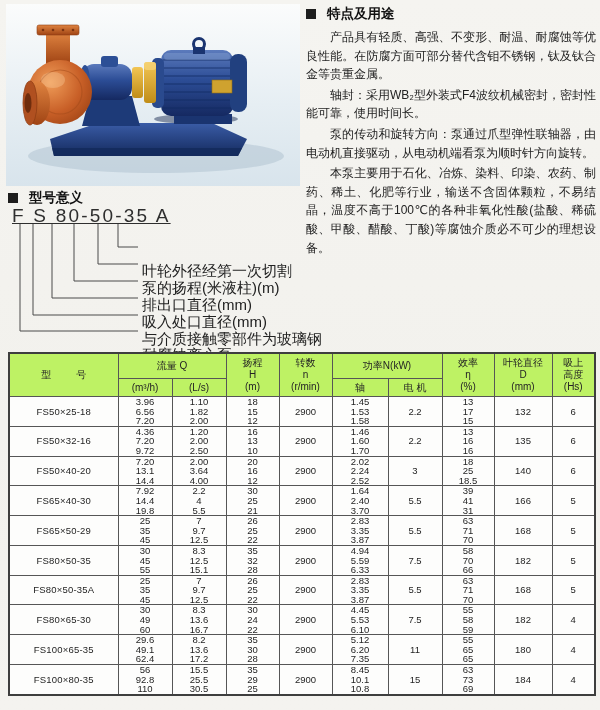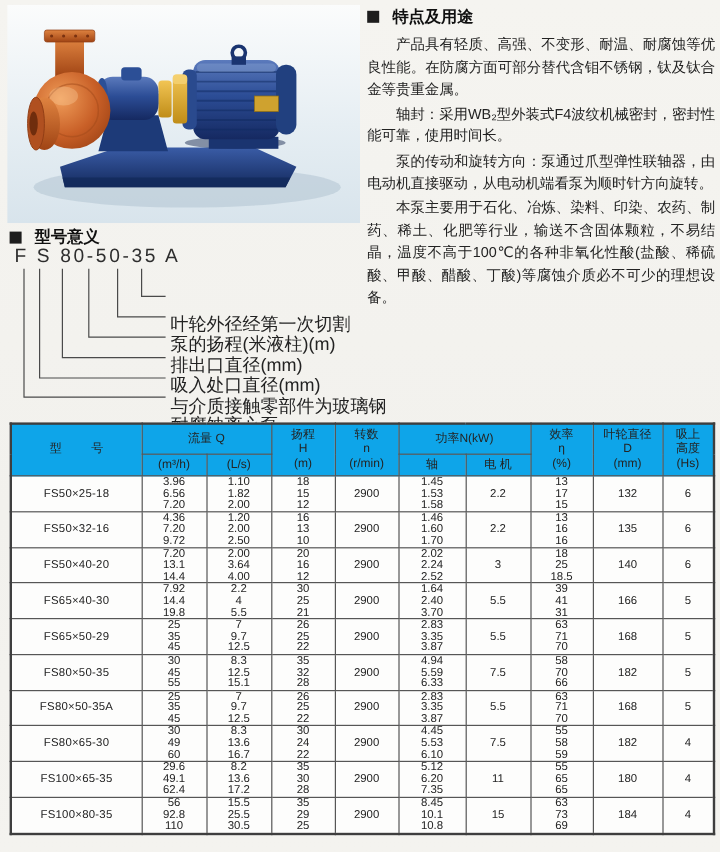--- a/index.html
+++ b/index.html
@@ -12,28 +12,28 @@
   .sec-title{display:flex;align-items:center;gap:11px;font-size:13.5px;font-weight:bold;color:#101010;line-height:16px;}
   .sq{width:10px;height:10px;background:#1d1d1d;flex:0 0 auto;}
   
   .photo{position:absolute;left:6px;top:4px;width:294px;height:182px;}
   
   .features{position:absolute;left:306px;top:6px;width:290px;}
   .features p{margin:2px 0 0 0;font-size:12px;line-height:18.6px;text-align:justify;text-indent:2em;color:#222;}
   .features p:first-of-type{margin-top:6px;}
   
   .mm{position:absolute;left:8px;top:190px;width:302px;height:156px;}
-  .mm-code{position:absolute;left:4px;top:15px;font-size:16px;letter-spacing:2.2px;color:#2e2e2e;font-weight:500;white-space:nowrap;}
+  .mm-code{position:absolute;left:4px;top:15px;font-size:19px;letter-spacing:2.2px;color:#2e2e2e;font-weight:500;white-space:nowrap;text-decoration:underline;}
   .mm-lines{position:absolute;left:0;top:0;width:302px;height:156px;}
   .mm-label{position:absolute;left:134px;font-size:15px;line-height:12px;color:#222;white-space:nowrap;margin-top:24px;}
   
   .perf{position:absolute;left:8px;top:346px;width:586px;}
   table.perf-table{border-collapse:collapse;table-layout:fixed;width:586px;margin-top:6px;background:#fdfdfc;border:2px solid #3e3e3e;}
   .perf-table th,.perf-table td{border:1px solid #565656;text-align:center;vertical-align:middle;padding:0;color:#242424;}
-  .perf-table thead th{background:#0ea5e9;font-weight:normal;font-size:10px;line-height:12px;}
+  .perf-table thead th{background:#bef264;font-weight:normal;font-size:10px;line-height:12px;}
   .perf-table thead tr.h1 th{height:24px;}
   .perf-table thead tr.h2 th{height:17px;}
   th.prewrap{white-space:pre-line;}
   th.model-h{word-spacing:22px;font-size:11px;}
   .perf-table tbody tr{height:29px;}
   .perf-table tbody td{font-size:9.5px;line-height:9.6px;}
   td.model-cell{font-size:10px;letter-spacing:.2px;}
   .perf-table .v{line-height:9.6px;}
 </style>
 </head>

